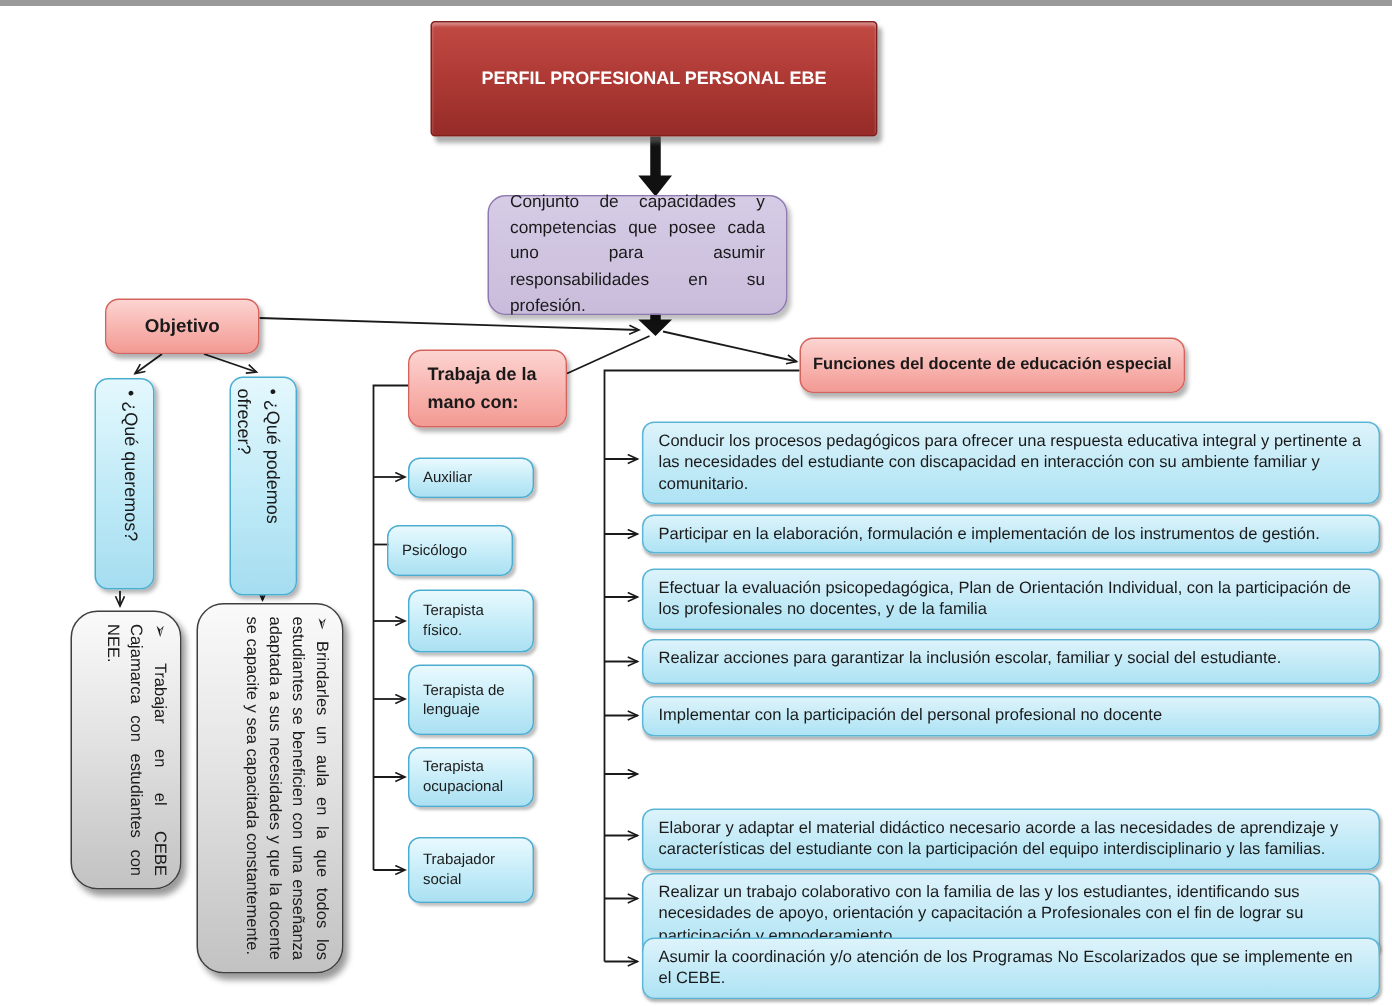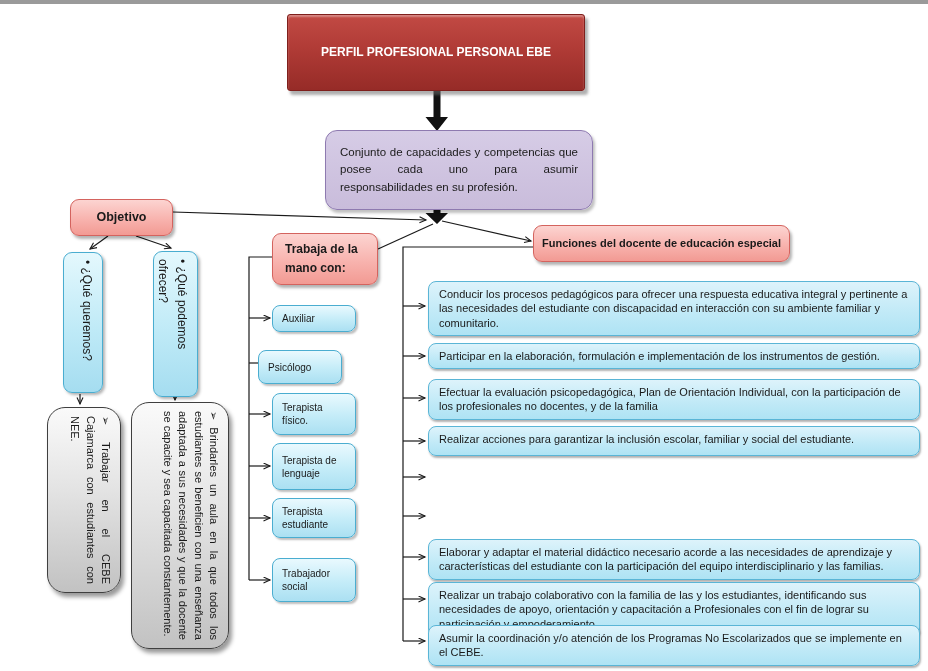--- a/index.html
+++ b/index.html
@@ -104,21 +104,21 @@
       <line x1="403" y1="557" x2="425" y2="557" marker-end="url(#ah)"></line>
       <line x1="403" y1="599" x2="425" y2="599" marker-end="url(#ah)"></line>
       <line x1="403" y1="641" x2="425" y2="641" marker-end="url(#ah)"></line>
     </g>
   </svg>
 
   <div class="box title-box" style="left:287px;top:14px;width:298px;height:77px;">
     <span>PERFIL PROFESIONAL PERSONAL EBE</span>
   </div>
 
-  <div class="box purple-box" style="left:325px;top:130px;width:268px;height:80px;">
+  <div class="box purple-box" style="left:325px;top:130px;width:200px;height:80px;">
     <span>Conjunto de capacidades y competencias que posee cada uno para asumir responsabilidades en su profesión.</span>
   </div>
 
   <div class="box pink-box center" style="left:70px;top:199px;width:103px;height:37px;font-size:12.5px;">
     <span>Objetivo</span>
   </div>
 
   <div class="box qbox" style="left:63px;top:252px;width:40px;height:141px;">
     <span>• ¿Qué queremos?</span>
   </div>
@@ -143,21 +143,21 @@
   <div class="box mid-item" style="left:258px;top:350px;width:84px;height:34px;">
     <span>Psicólogo</span>
   </div>
   <div class="box mid-item" style="left:272px;top:393px;width:84px;height:42px;">
     <span>Terapista físico.</span>
   </div>
   <div class="box mid-item" style="left:272px;top:443px;width:84px;height:47px;">
     <span>Terapista de lenguaje</span>
   </div>
   <div class="box mid-item" style="left:272px;top:498px;width:84px;height:40px;">
-    <span>Terapista estudiante</span>
+    <span>Terapista ocupacional</span>
   </div>
   <div class="box mid-item" style="left:272px;top:558px;width:84px;height:44px;">
     <span>Trabajador social</span>
   </div>
 
   <div class="box pink-box center" style="left:533px;top:225px;width:257px;height:37px;font-size:11px;">
     <span>Funciones del docente de educación especial</span>
   </div>
 
   <div class="box func-box" style="left:428px;top:281px;width:492px;min-height:51px;">
@@ -165,20 +165,23 @@
   </div>
   <div class="box func-box" style="left:428px;top:343px;width:492px;min-height:26px;">
     <span>Participar en la elaboración, formulación e implementación de los instrumentos de gestión.</span>
   </div>
   <div class="box func-box" style="left:428px;top:379px;width:492px;min-height:38px;">
     <span>Efectuar la evaluación psicopedagógica, Plan de Orientación Individual, con la participación de los profesionales no docentes, y de la familia</span>
   </div>
   <div class="box func-box" style="left:428px;top:426px;width:492px;min-height:30px;">
     <span>Realizar acciones para garantizar la inclusión escolar, familiar y social del estudiante.</span>
   </div>
+  <div class="box func-box" style="left:428px;top:464px;width:492px;min-height:27px;">
+    <span>Implementar con la participación del personal profesional no docente</span>
+  </div>
   <div class="box func-box" style="left:428px;top:539px;width:492px;min-height:37px;">
     <span>Elaborar y adaptar el material didáctico necesario acorde a las necesidades de aprendizaje y características del estudiante con la participación del equipo interdisciplinario y las familias.</span>
   </div>
   <div class="box func-box" style="left:428px;top:582px;width:492px;min-height:35px;">
     <span>Realizar un trabajo colaborativo con la familia de las y los estudiantes, identificando sus necesidades de apoyo, orientación y capacitación a Profesionales con el fin de lograr su participación y empoderamiento.</span>
   </div>
   <div class="box func-box" style="left:428px;top:625px;width:492px;min-height:32px;">
     <span>Asumir la coordinación y/o atención de los Programas No Escolarizados que se implemente en el CEBE.</span>
   </div>
 </div>

